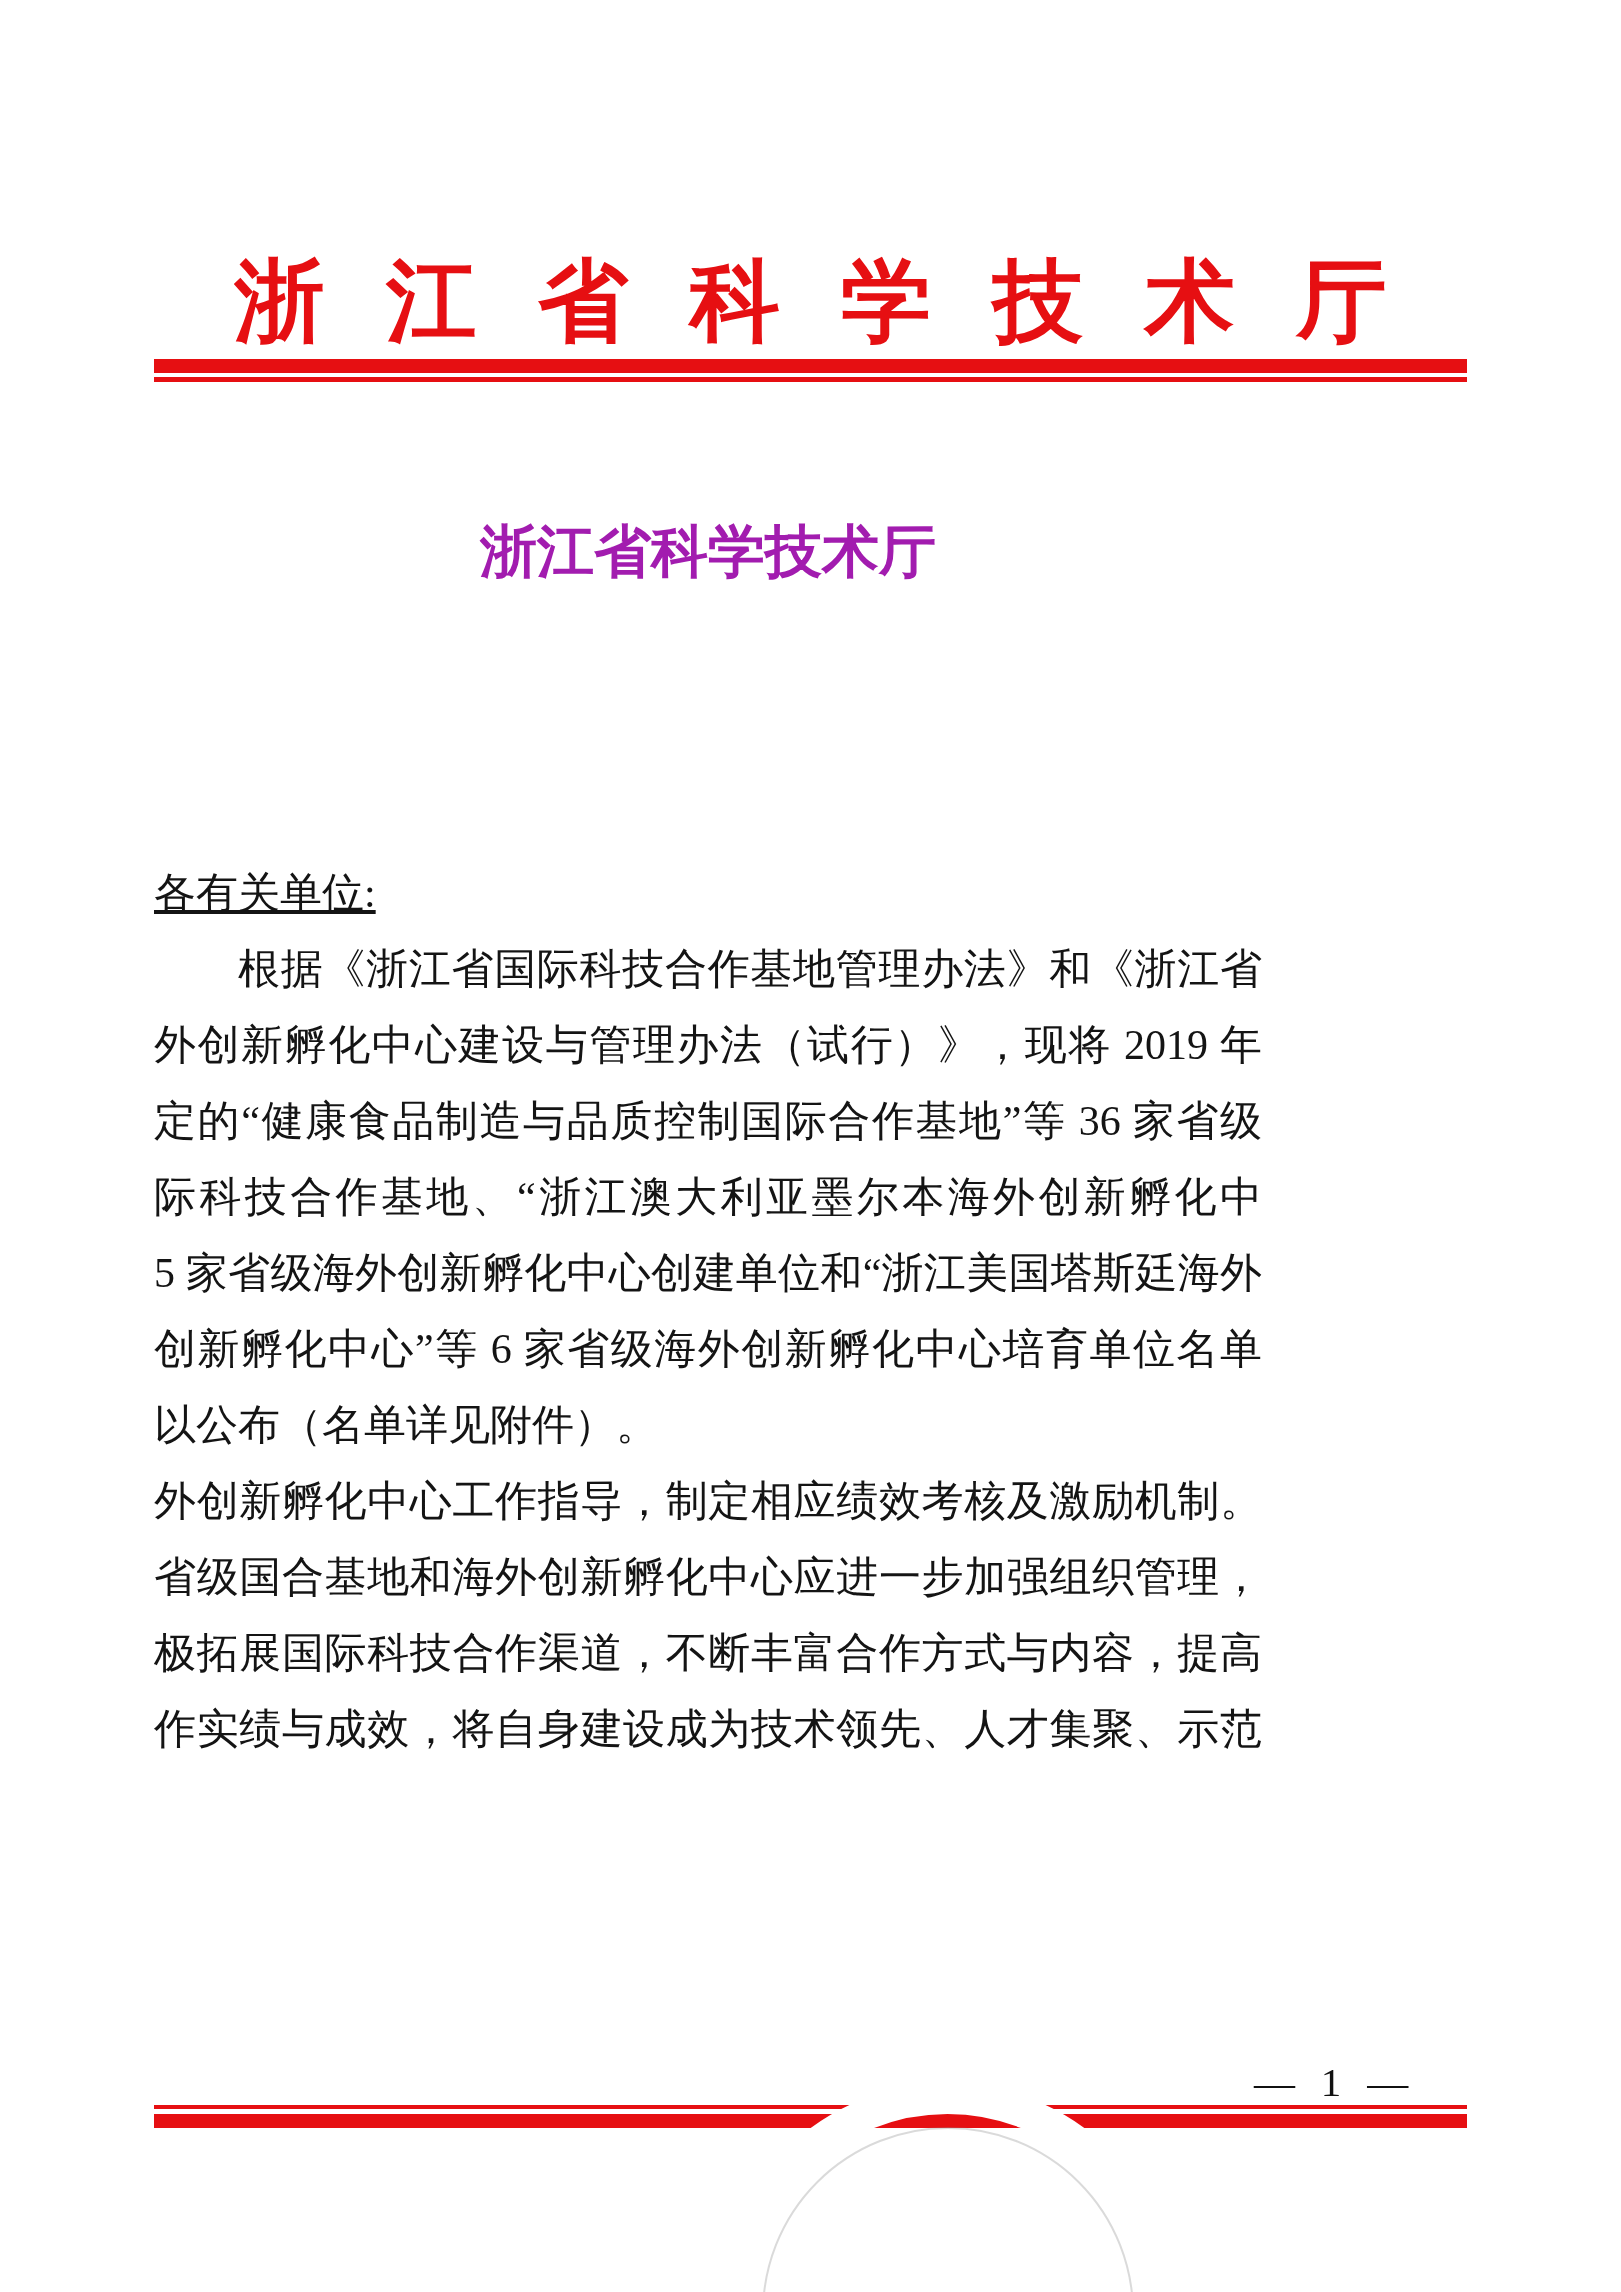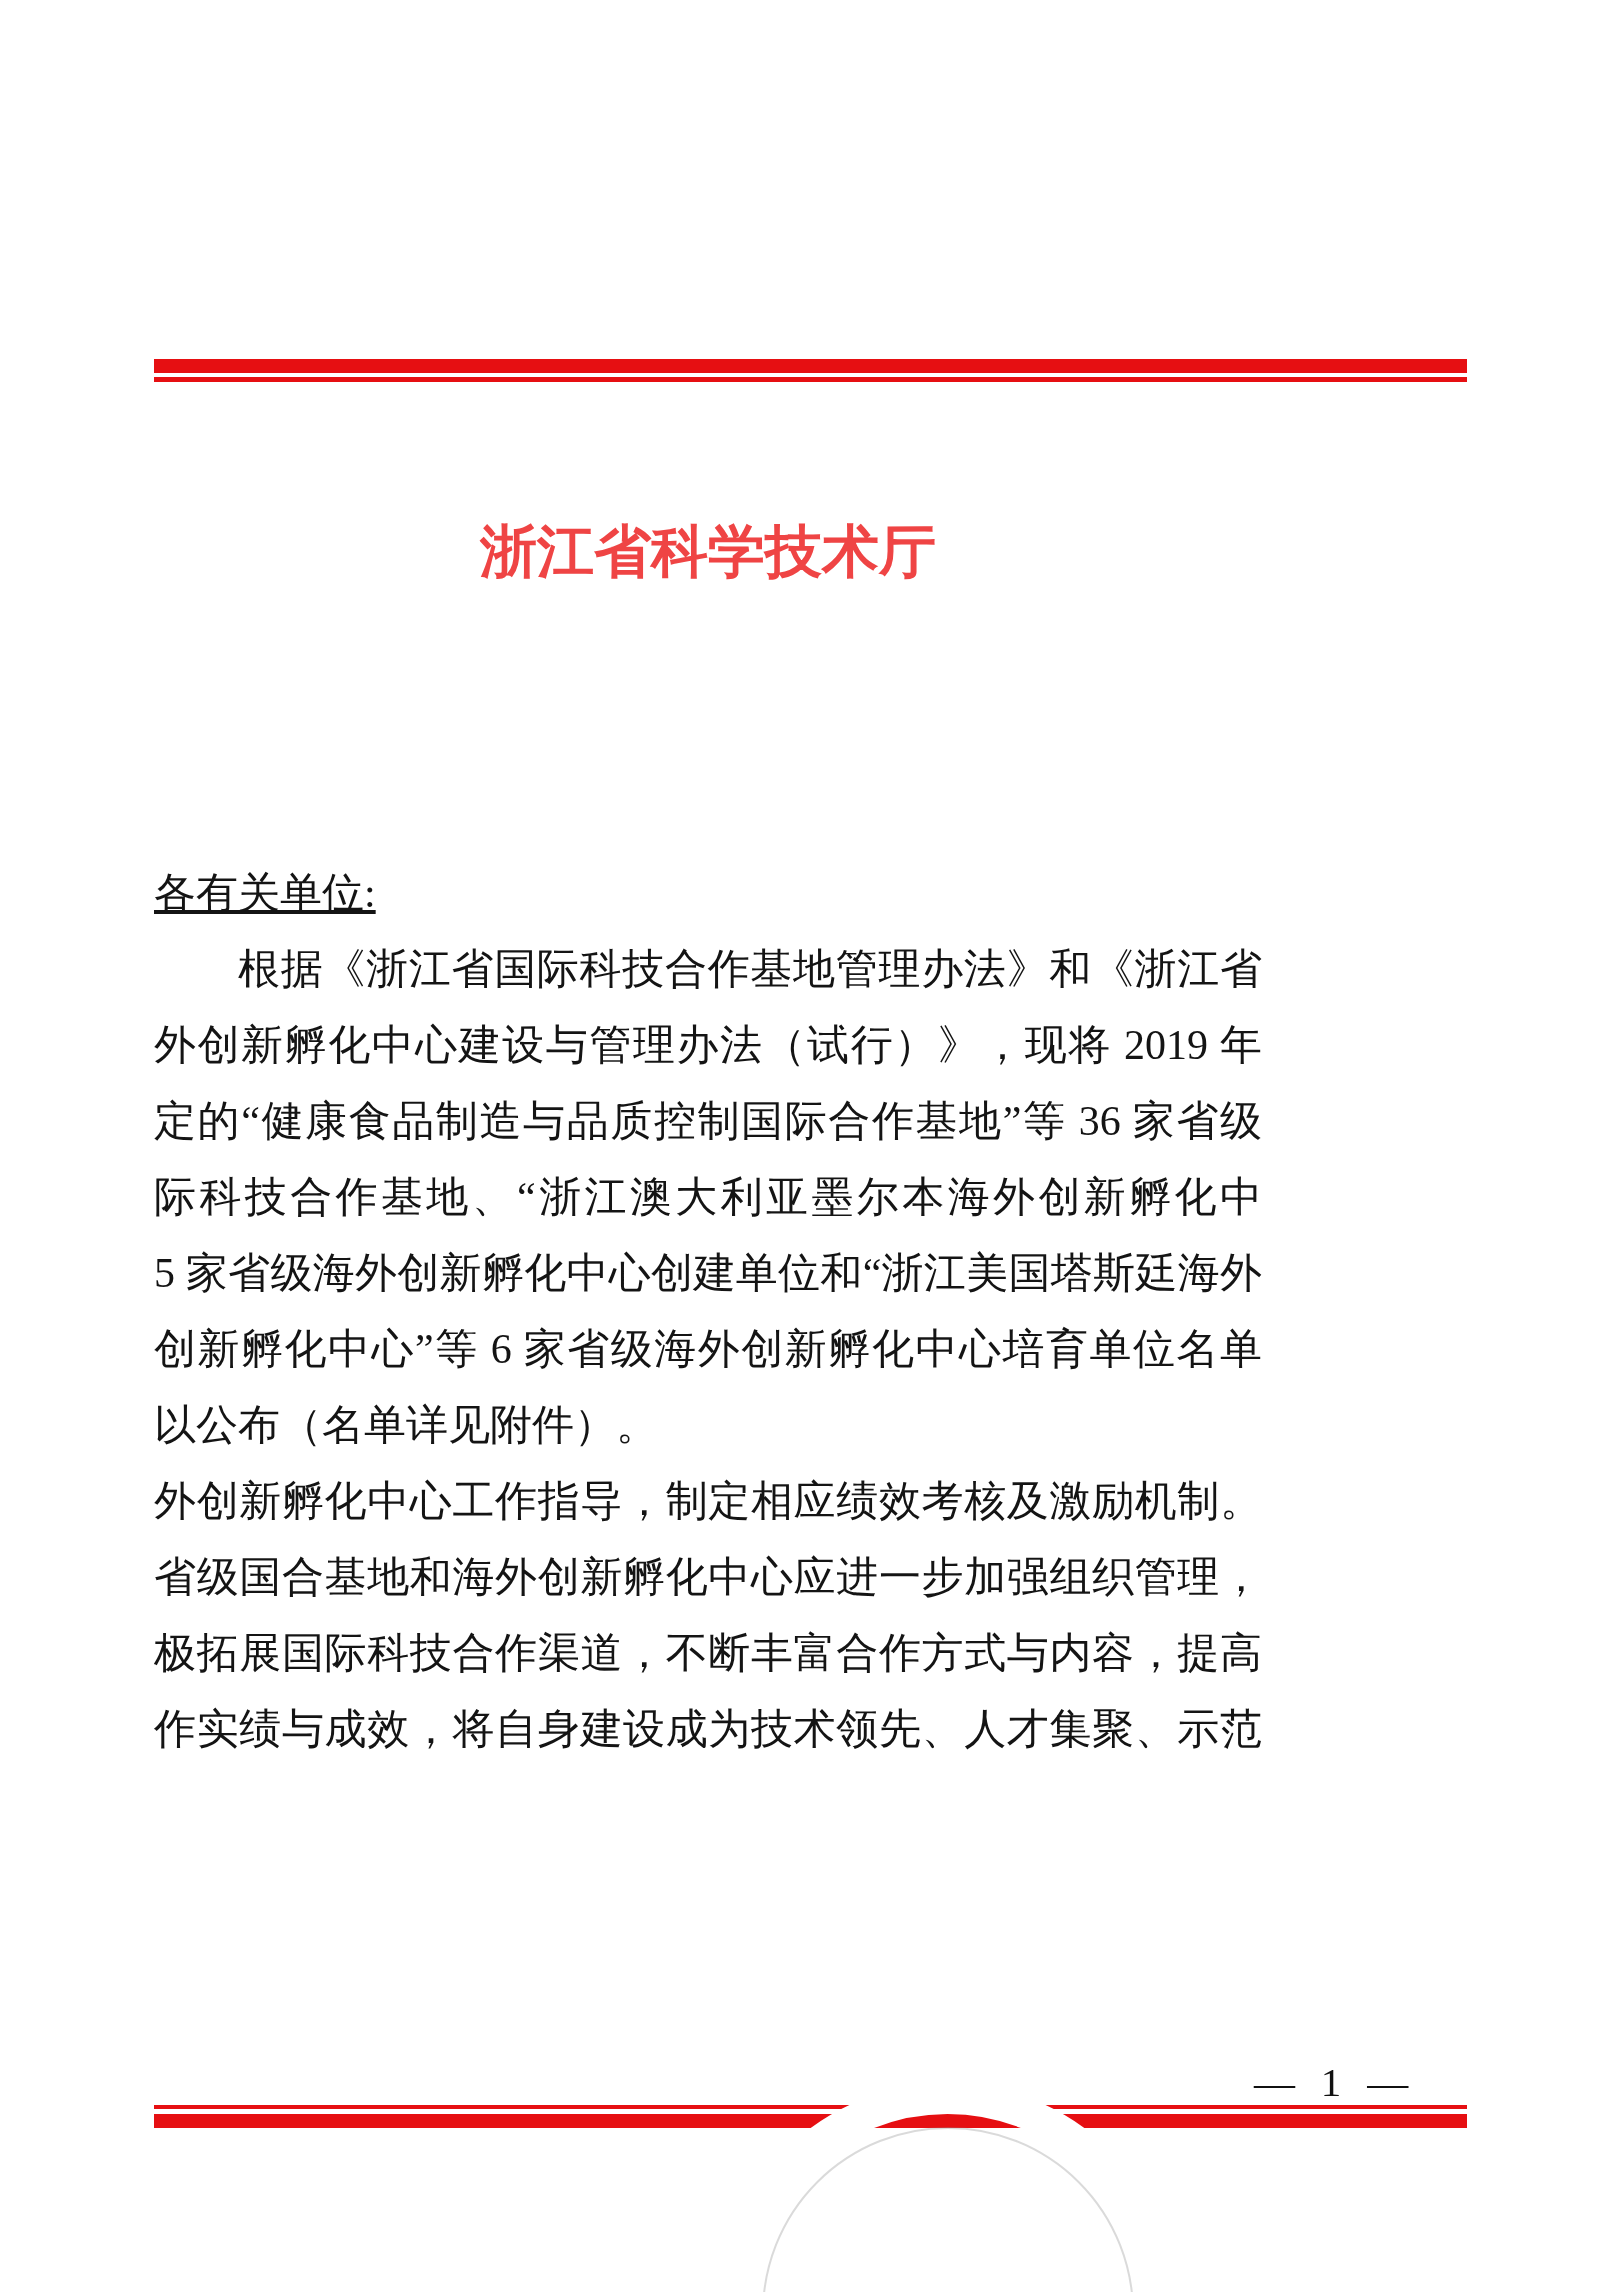--- a/index.html
+++ b/index.html
@@ -23,21 +23,21 @@
   }
   .rule{position:absolute;left:154px;width:1313px;background:var(--red);}
   .rule-thick-top{top:359px;height:13.7px;}
   .rule-thin-top{top:377px;height:4.9px;}
   .rule-thin-bottom{top:2105px;height:3.9px;}
   .rule-thick-bottom{top:2114px;height:13.7px;z-index:1;}
 
   
   .doc-title{
     position:absolute;top:512px;left:154px;width:1108px;
-    text-align:center;color:#ef4444;font-weight:bold;
+    text-align:center;color:#a21caf;font-weight:bold;
     font-size:57px;line-height:79px;
   }
   .doc-title div{white-space:nowrap;}
 
   
   .doc-body{
     position:absolute;top:855px;left:154px;width:1108px;
     color:var(--ink);font-size:42px;
   }
   .bline{
@@ -66,20 +66,21 @@
     position:absolute;left:762px;top:2127px;width:372px;height:372px;
     box-sizing:border-box;border:2.9px solid rgba(150,150,150,0.35);
     border-radius:50%;z-index:3;
   }
 </style>
 </head>
 <body>
 
 <div class="page">
 
+  <div class="agency-name">浙 江 省 科 学 技 术 厅</div>
   <div class="rule rule-thick-top"></div>
   <div class="rule rule-thin-top"></div>
 
   <div class="doc-title">
     <div>浙江省科学技术厅</div>
   </div>
 
   <div class="doc-body">
     <div class="bline salutation">各有关单位:</div>
 

